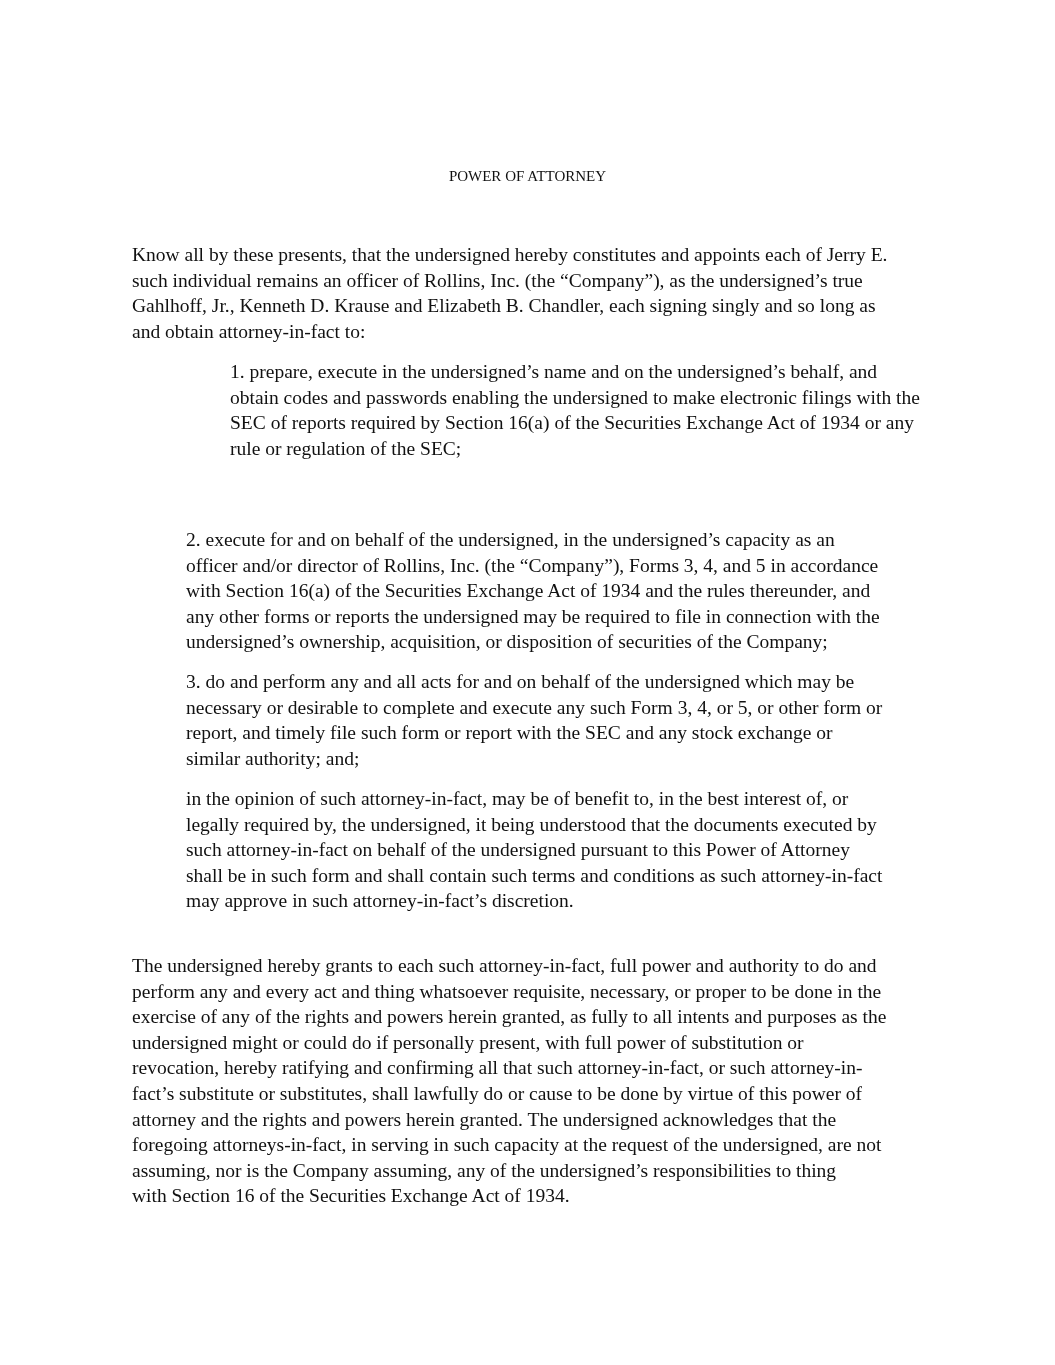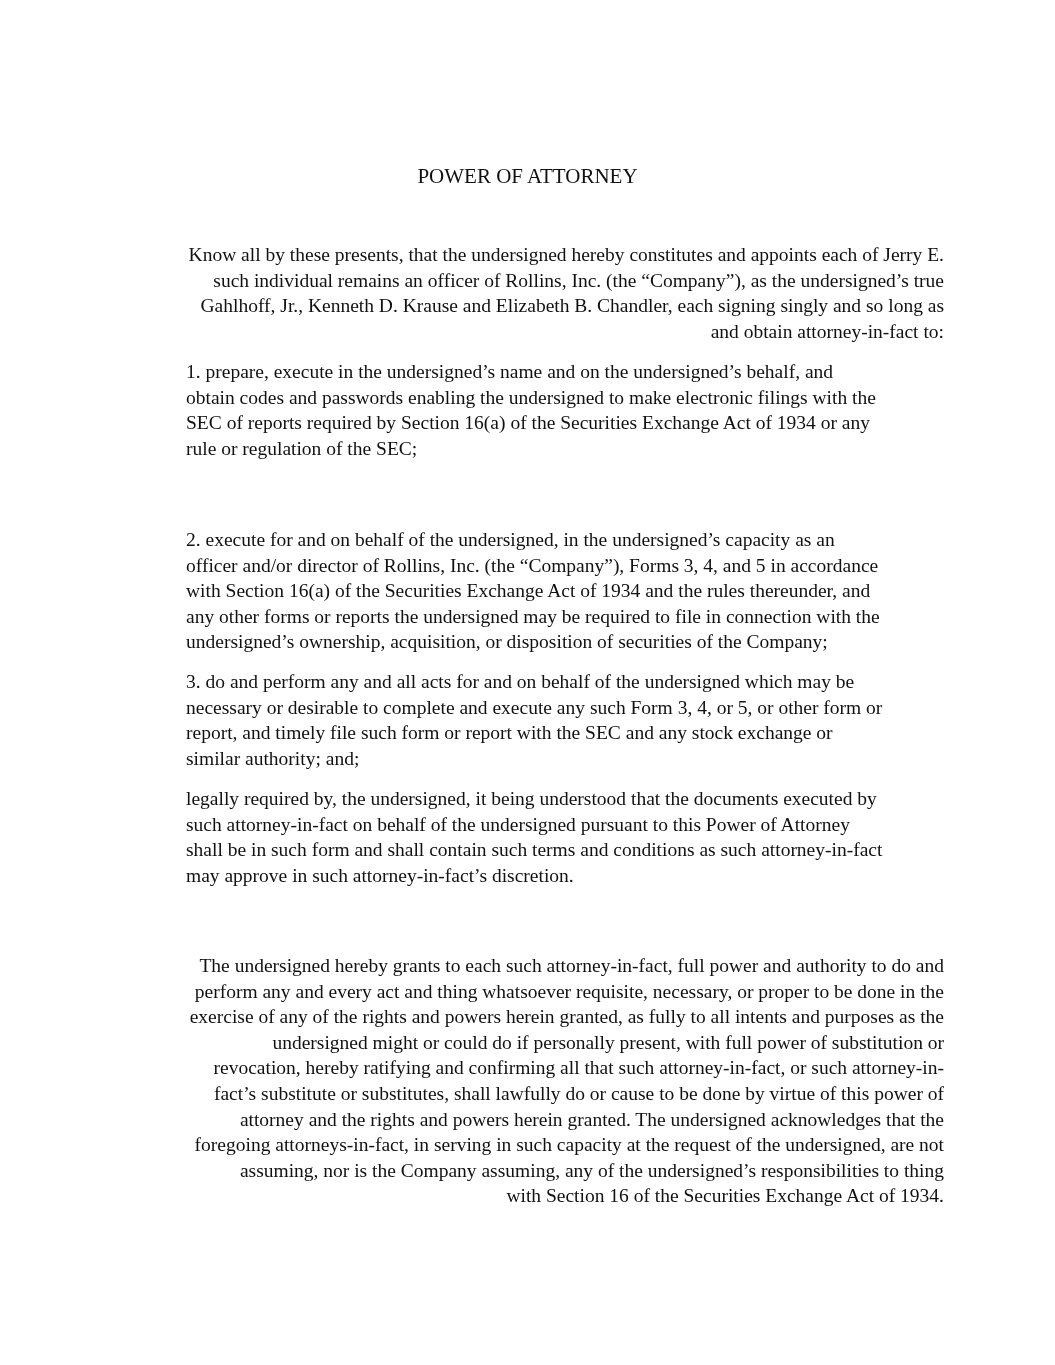--- a/index.html
+++ b/index.html
@@ -23,43 +23,42 @@
       width: 1055px;
       height: 1365px;
       background: #ffffff;
     }
     .title {
       position: absolute;
       top: 164px;
       left: 0;
       width: 1055px;
       text-align: center;
-      font-size: 21px;
+      font-size: 15px;
       line-height: 25px;
       letter-spacing: 0;
     }
     .para {
       position: absolute;
-      left: 124px;
+      left: 132px;
       width: 820px;
-      text-align: right;
     }
     .item {
       position: absolute;
       left: 186px;
       width: 760px;
     }
     .line {
       display: block;
       height: 25.6px;
       line-height: 25.6px;
       white-space: nowrap;
     }
     #intro { top: 242px; }
-    #item-1 { top: 359px; }
+    #item-1 { top: 359px; margin-left: 44px; }
     #item-2 { top: 527px; }
     #item-3 { top: 669px; }
     #item-4 { top: 786px; }
     #closing { top: 953px; }
   </style>
 </head>
 <body>
 
 <div class="page">
   <div class="title">POWER OF ATTORNEY</div>
@@ -87,20 +86,21 @@
   </div>
 
   <div class="item" id="item-3">
     <span class="line">3.  do and perform any and all acts for and on behalf of the undersigned which may be</span>
     <span class="line">necessary or desirable to complete and execute any such Form 3, 4, or 5, or other form or</span>
     <span class="line">report, and timely file such form or report with the SEC and any stock exchange or</span>
     <span class="line">similar authority; and;</span>
   </div>
 
   <div class="item" id="item-4">
+    <span class="line">in the opinion of such attorney-in-fact, may be of benefit to, in the best interest of, or</span>
     <span class="line">legally required by, the undersigned, it being understood that the documents executed by</span>
     <span class="line">such attorney-in-fact on behalf of the undersigned pursuant to this Power of Attorney</span>
     <span class="line">shall be in such form and shall contain such terms and conditions as such attorney-in-fact</span>
     <span class="line">may approve in such attorney-in-fact’s discretion.</span>
   </div>
 
   <div class="para" id="closing">
     <span class="line">The undersigned hereby grants to each such attorney-in-fact, full power and authority to do and</span>
     <span class="line">perform any and every act and thing whatsoever requisite, necessary, or proper to be done in the</span>
     <span class="line">exercise of any of the rights and powers herein granted, as fully to all intents and purposes as the</span>

